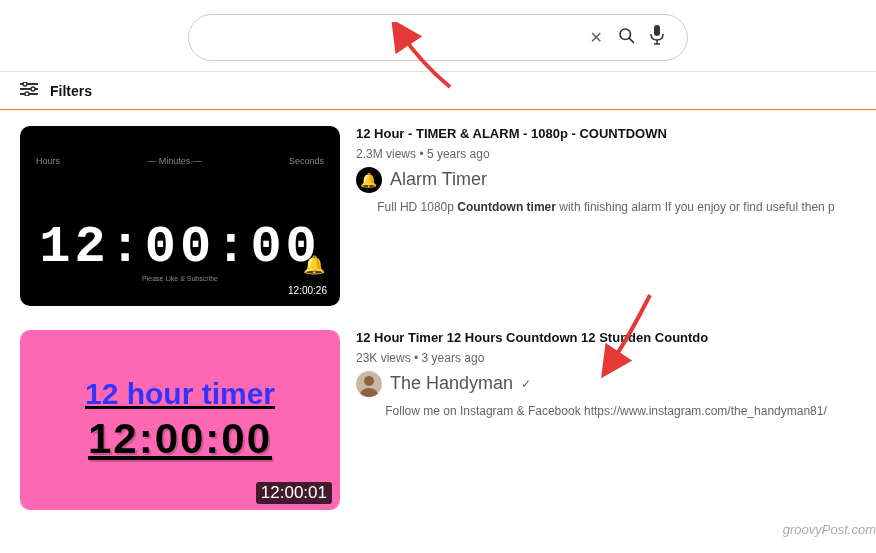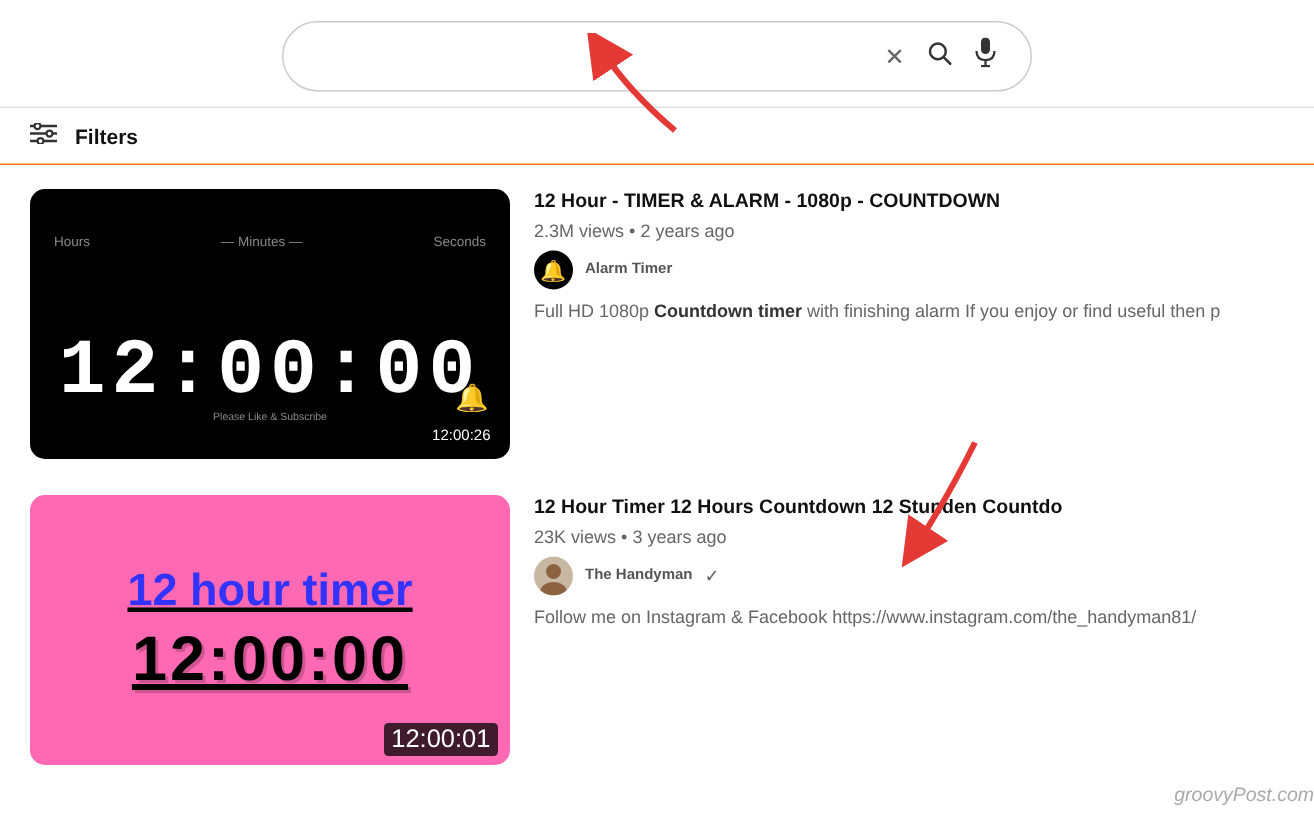--- a/index.html
+++ b/index.html
@@ -235,34 +235,35 @@
       background: #e0e0e0;
       display: flex;
       align-items: center;
       justify-content: center;
       width: 26px;
       height: 26px;
       border-radius: 50%;
       font-size: 12px;
     }
     .channel-name {
-      font-size: 10px;
+      font-size: 18px;
       color: #555;
-      font-weight: 700;
+      font-weight: 400;
     }
     .verified-icon {
       color: #606060;
       font-size: 12px;
     }
     .video-description {
       font-size: 12px;
       color: #666;
       line-height: 1.4;
       overflow: hidden;
       display: -webkit-box;
+      text-align: center;
       -webkit-line-clamp: 2;
       -webkit-box-orient: vertical;
     }
     .video-description strong {
       font-weight: 700;
       color: #333;
     }
 
     
     .arrow-overlay {
@@ -348,21 +349,21 @@
       <div class="thumb1-time">12:00:00</div>
       <span class="thumb1-bell">🔔</span>
       <span class="thumb1-subscribe">Please Like &amp; Subscribe</span>
       <span class="thumb1-duration">12:00:26</span>
     </div>
     <div class="video-info">
       <div class="video-title">12 Hour - TIMER &amp; ALARM - 1080p - COUNTDOWN</div>
       <div class="video-meta">
         <span>2.3M views</span>
         <span> • </span>
-        <span>2 years ago</span>
+        <span>5 years ago</span>
       </div>
       <div class="channel-row">
         <div class="channel-avatar channel-avatar-alarm">
           <span style="color:#f4c430;font-size:14px;">🔔</span>
         </div>
         <span class="channel-name">Alarm Timer</span>
       </div>
       <div class="video-description">
         Full HD 1080p <strong>Countdown timer</strong> with finishing alarm If you enjoy or find useful then p
       </div>

